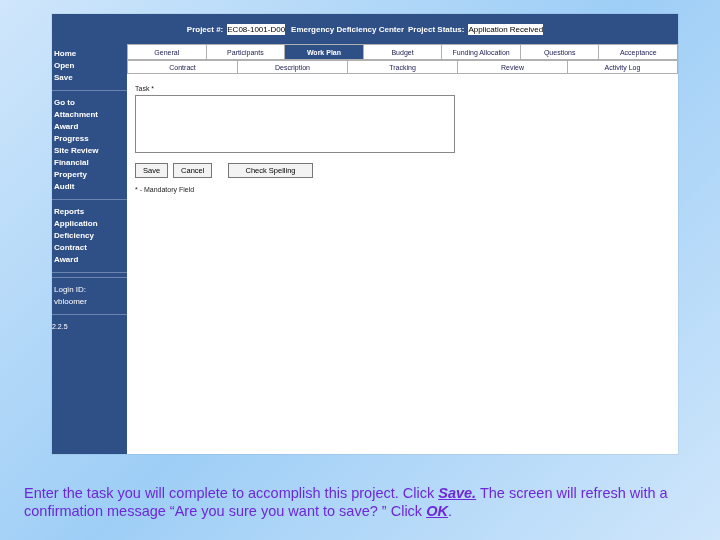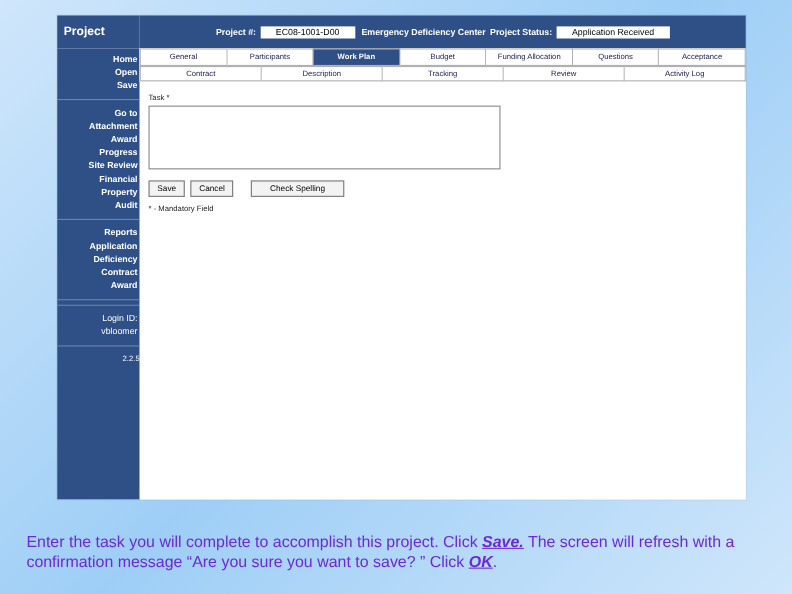--- a/index.html
+++ b/index.html
@@ -42,40 +42,40 @@
     flex-direction: row;
     justify-content: center;
     gap: 2px;
     padding-left: 8px;
   }
   .hdr-row { display: flex; align-items: center; gap: 4px; }
   .hdr-label { color: #fff; font-weight: bold; font-size: 8px; }
   .hdr-value {
     background: #fff;
     color: #000;
-    padding: 0 14px;
+    padding: 0 0;
     font-size: 8px;
     line-height: 11px;
     height: 11px;
     display: inline-block;
     text-align: center;
   }
   .hdr-row .proj-name { margin-left: 2px; }
   .hdr-row .status-block { margin-left: auto; margin-right: 8px; display:flex; gap:4px; align-items:center;}
   
   .body {
     display: flex;
     height: calc(100% - 30px);
   }
   .sidebar {
     width: 75px;
     background: #2f4f87;
     color: #fff;
     font-size: 8px;
-    text-align: right;
+    text-align: left;
     display: flex;
     flex-direction: column;
   }
   .side-group { padding: 4px 2px; }
   .side-sep { border-top: 1px solid #6b85b0; margin: 2px 0; }
   .side-item { display:block; padding: 1px 0; line-height: 10px; cursor: pointer; font-weight: bold;}
   .side-version { font-size: 7px; margin-top: 6px; padding-bottom:4px;}
   
   .main {
     flex: 1;
@@ -139,23 +139,20 @@
     line-height: 1.25;
     color: #6d28d9;
   }
   .instructions .biu { font-weight: bold; font-style: italic; text-decoration: underline; }
 </style>
 </head>
 <body>
 
 <div class="app-window">
   <div class="header">
-    <div class="header-left">
-      <span>Project</span>
-    </div>
     <div class="header-right">
       <div class="hdr-row">
         <span class="hdr-label">Project #:</span>
         <span class="hdr-value">EC08-1001-D00</span>
         <span class="hdr-label proj-name">Emergency Deficiency Center</span>
         <span class="status-block">
           <span class="hdr-label">Project Status:</span>
           <span class="hdr-value">Application Received</span>
         </span>
       </div>

